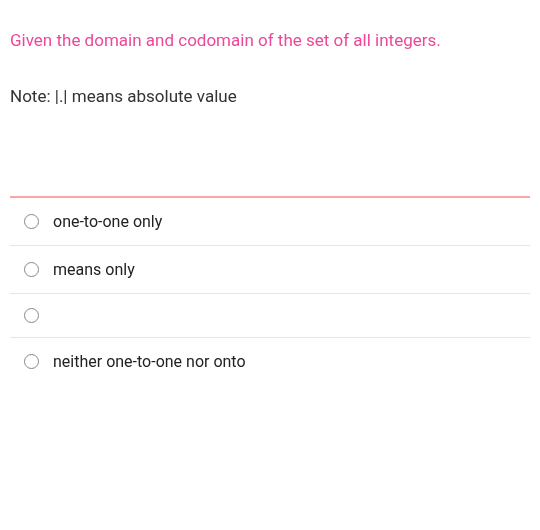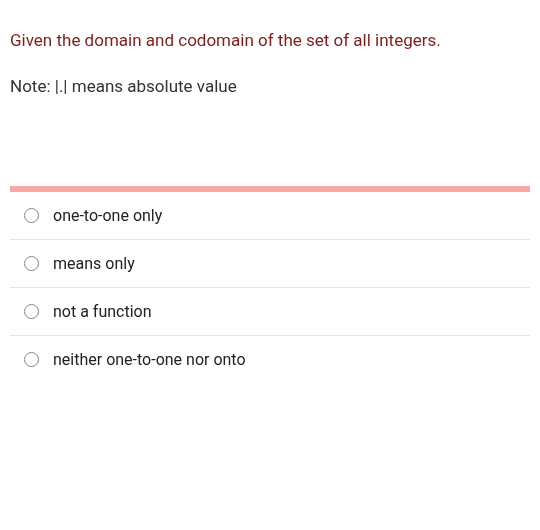--- a/index.html
+++ b/index.html
@@ -11,34 +11,34 @@
       font-family: -apple-system, BlinkMacSystemFont, "Segoe UI", Roboto, Helvetica, Arial, sans-serif;
       width: 540px;
       height: 530px;
       padding: 28px 10px 10px 10px;
       color: #333;
       background: #fff;
     }
     .question-text {
       font-size: 17px;
       line-height: 1.5;
-      color: #7f1d1d;
-      margin-bottom: 22px;
+      color: #ec4899;
+      margin-bottom: 32px;
     }
     .question-text p {
       margin-bottom: 14px;
     }
     .note-text {
       font-size: 17px;
       color: #333;
       margin-top: 16px;
       margin-bottom: 90px;
     }
     .options {
-      border-top: 6px solid #fca5a5;
+      border-top: 2px solid #fca5a5;
     }
     .option-row {
       display: flex;
       align-items: center;
       padding: 14px 8px 14px 14px;
       border-bottom: 1px solid #e5e5e5;
       cursor: pointer;
     }
     .option-row:last-child {
       border-bottom: none;
@@ -71,19 +71,18 @@
   <div class="option-row">
     <span class="radio"></span>
     <span class="option-label">one-to-one only</span>
   </div>
   <div class="option-row">
     <span class="radio"></span>
     <span class="option-label">means only</span>
   </div>
   <div class="option-row">
     <span class="radio"></span>
-    <span class="option-label">not a function</span>
   </div>
   <div class="option-row">
     <span class="radio"></span>
     <span class="option-label">neither one-to-one nor onto</span>
   </div>
 </div>
 
 </body></html>

